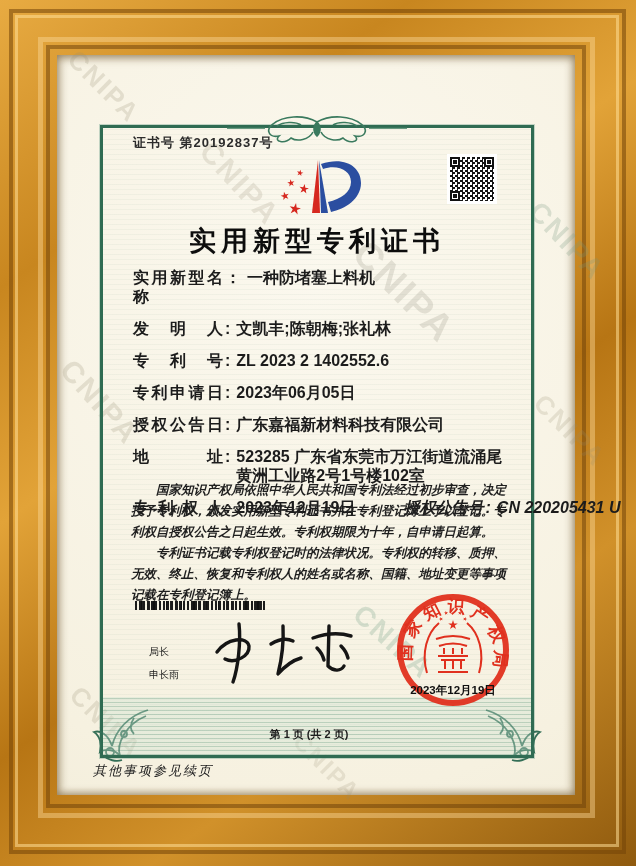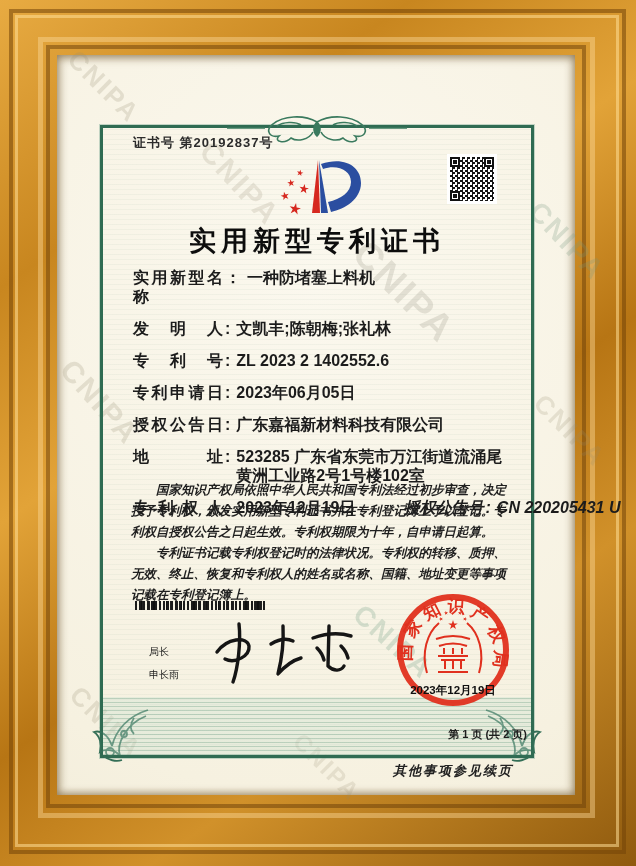--- a/index.html
+++ b/index.html
@@ -61,29 +61,29 @@
       repeating-linear-gradient(90deg,#222 0 1px,transparent 1px 7px),
       repeating-linear-gradient(90deg,transparent 0 5px,#101010 5px 8px,transparent 8px 13px);}
   
   .signer{position:absolute;left:46px;top:512px;font-size:10px;font-weight:normal;color:#161616;line-height:23px;}
   .signature{position:absolute;left:98px;top:488px;}
   
   .seal{position:absolute;left:291px;top:463px;z-index:3;}
   
   .band{position:absolute;left:0;right:0;bottom:0;height:58px;background:rgba(205,226,210,.38);
     background-image:repeating-linear-gradient(0deg,rgba(55,125,95,.25) 0 1px,transparent 1px 4px);}
-  .pagenote{position:absolute;left:0;right:4px;bottom:13px;text-align:right;font-size:11px;font-weight:bold;
+  .pagenote{position:absolute;left:0;right:16px;bottom:13px;text-align:center;font-size:11px;font-weight:bold;
     color:#1d1d1d;z-index:2;}
   
   .orn-top{position:absolute;left:50%;top:-16px;transform:translateX(-50%);}
   .orn-bl{position:absolute;left:-13px;bottom:-13px;}
   .orn-br{position:absolute;right:-13px;bottom:-13px;transform:scaleX(-1);}
   
-  .footnote{position:absolute;left:28px;width:428px;top:707px;text-align:right;
-    font-family:"Liberation Serif",serif;font-style:italic;font-size:13px;font-weight:700;
+  .footnote{position:absolute;left:36px;width:428px;top:707px;text-align:left;
+    font-family:"Liberation Serif",serif;font-style:italic;font-size:13px;font-weight:400;
     letter-spacing:2px;color:#222;}
 </style>
 </head>
 <body>
 
 <div class="frame">
   <div class="ring r1"></div>
   <div class="ring r2"></div>
   <div class="ring r3"></div>
   <div class="ring r4"></div>

